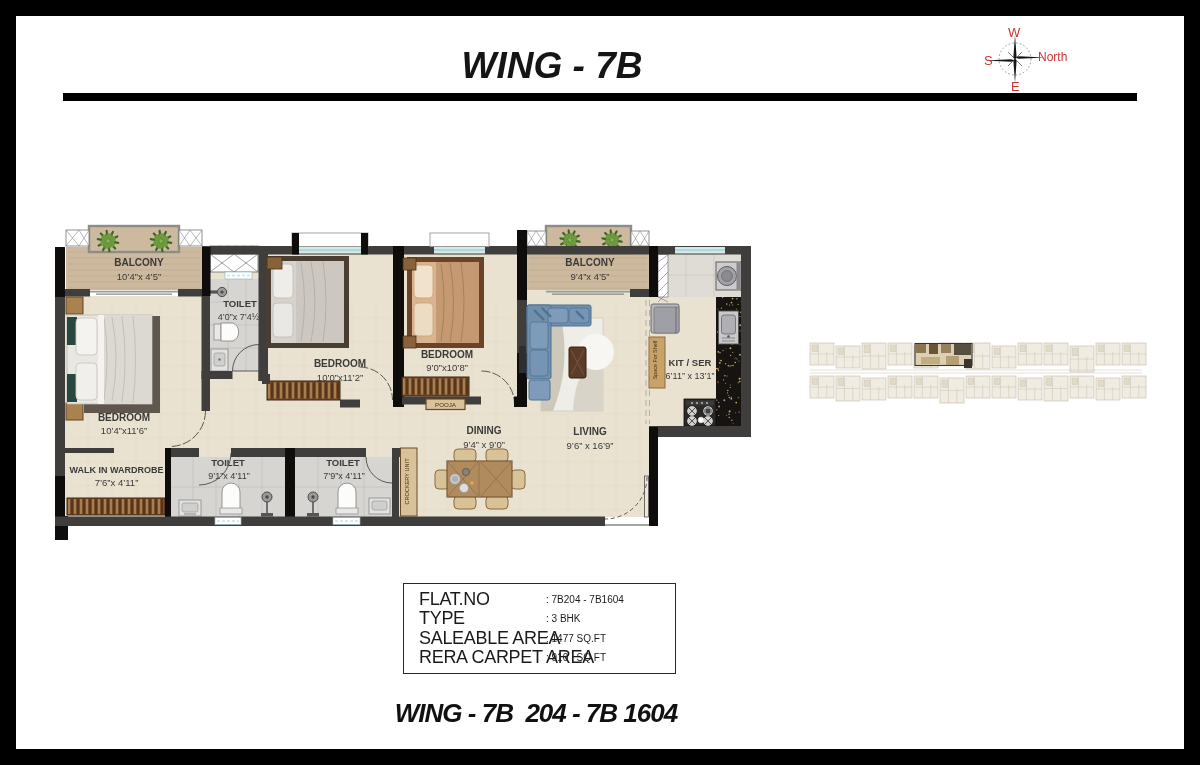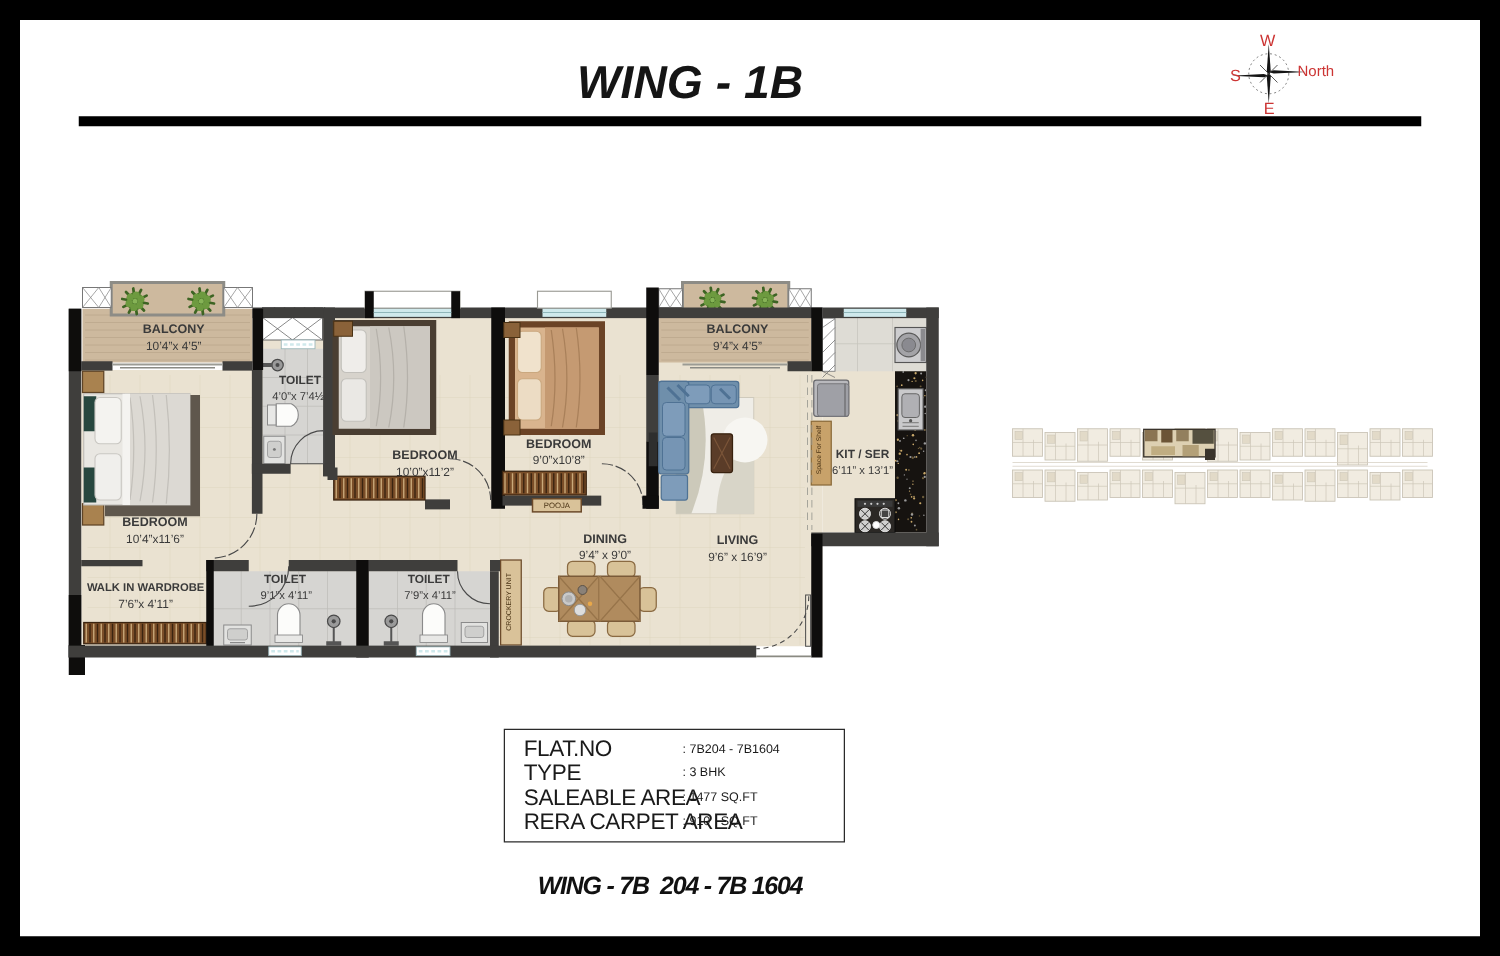--- a/index.html
+++ b/index.html
@@ -9,21 +9,21 @@
 <div id="page">
 
 <div class="abs" style="left:0;top:0;width:1200px;height:16px;background:#000;"></div>
 
 <div class="abs" style="left:0;top:0;width:16px;height:765px;background:#000;"></div>
 
 <div class="abs" style="left:1184px;top:0;width:16px;height:765px;background:#000;"></div>
 
 <div class="abs" style="left:0;top:749px;width:1200px;height:16px;background:#000;"></div>
 
-<div class="abs" style="left:0;top:45px;width:1104px;text-align:center;font-size:37px;font-weight:bold;font-style:italic;color:#151515;letter-spacing:0px;">WING - 1B</div>
+<div class="abs" style="left:0;top:45px;width:1104px;text-align:center;font-size:37px;font-weight:bold;font-style:italic;color:#151515;letter-spacing:0px;">WING - 7B</div>
 
 <div class="abs" style="left:63px;top:93px;width:1074px;height:8px;background:#000;"></div>
 
 <svg class="abs" style="left:960px;top:16px;" width="135" height="78" viewBox="0 0 135 78">
       <g fill="#141414">
 <circle cx="55" cy="43" r="16" fill="none" stroke="#666" stroke-width="0.7" stroke-dasharray="1.5 2.3"></circle>
 <path d="M55 19 L56.6 41 L55 45.5 L53.4 41 Z"></path>
 <path d="M55 67 L56.6 45 L55 40.5 L53.4 45 Z"></path>
 <path d="M25 44.5 L51 45.8 L55.5 44.5 L51 43.2 Z"></path>
 <path d="M85 41.5 L59 40.2 L54.5 41.5 L59 42.8 Z"></path>
@@ -749,13 +749,13 @@
 
 <div class="abs" style="left:419px;top:590px;width:250px;font-size:18px;letter-spacing:-0.3px;color:#1a1a1a;line-height:19.4px;white-space:pre;">FLAT.NO
 TYPE
 SALEABLE AREA
 RERA CARPET AREA</div>
 <div class="abs" style="left:546px;top:590px;width:130px;font-size:10px;color:#1a1a1a;line-height:19.4px;white-space:pre;">: 7B204 - 7B1604
 : 3 BHK
 : 1477 SQ.FT
 : 910   SQ.FT</div>
 
-<div class="abs" style="left:336px;top:698px;width:400px;text-align:center;font-size:20px;font-weight:bold;font-style:italic;color:#111;letter-spacing:-1px;">WING - 7B&nbsp; 204 - 7B 1604</div>
+<div class="abs" style="left:336px;top:698px;width:400px;text-align:center;font-size:26px;font-weight:bold;font-style:italic;color:#111;letter-spacing:-1px;">WING - 7B&nbsp; 204 - 7B 1604</div>
 </div>
 </body></html>

